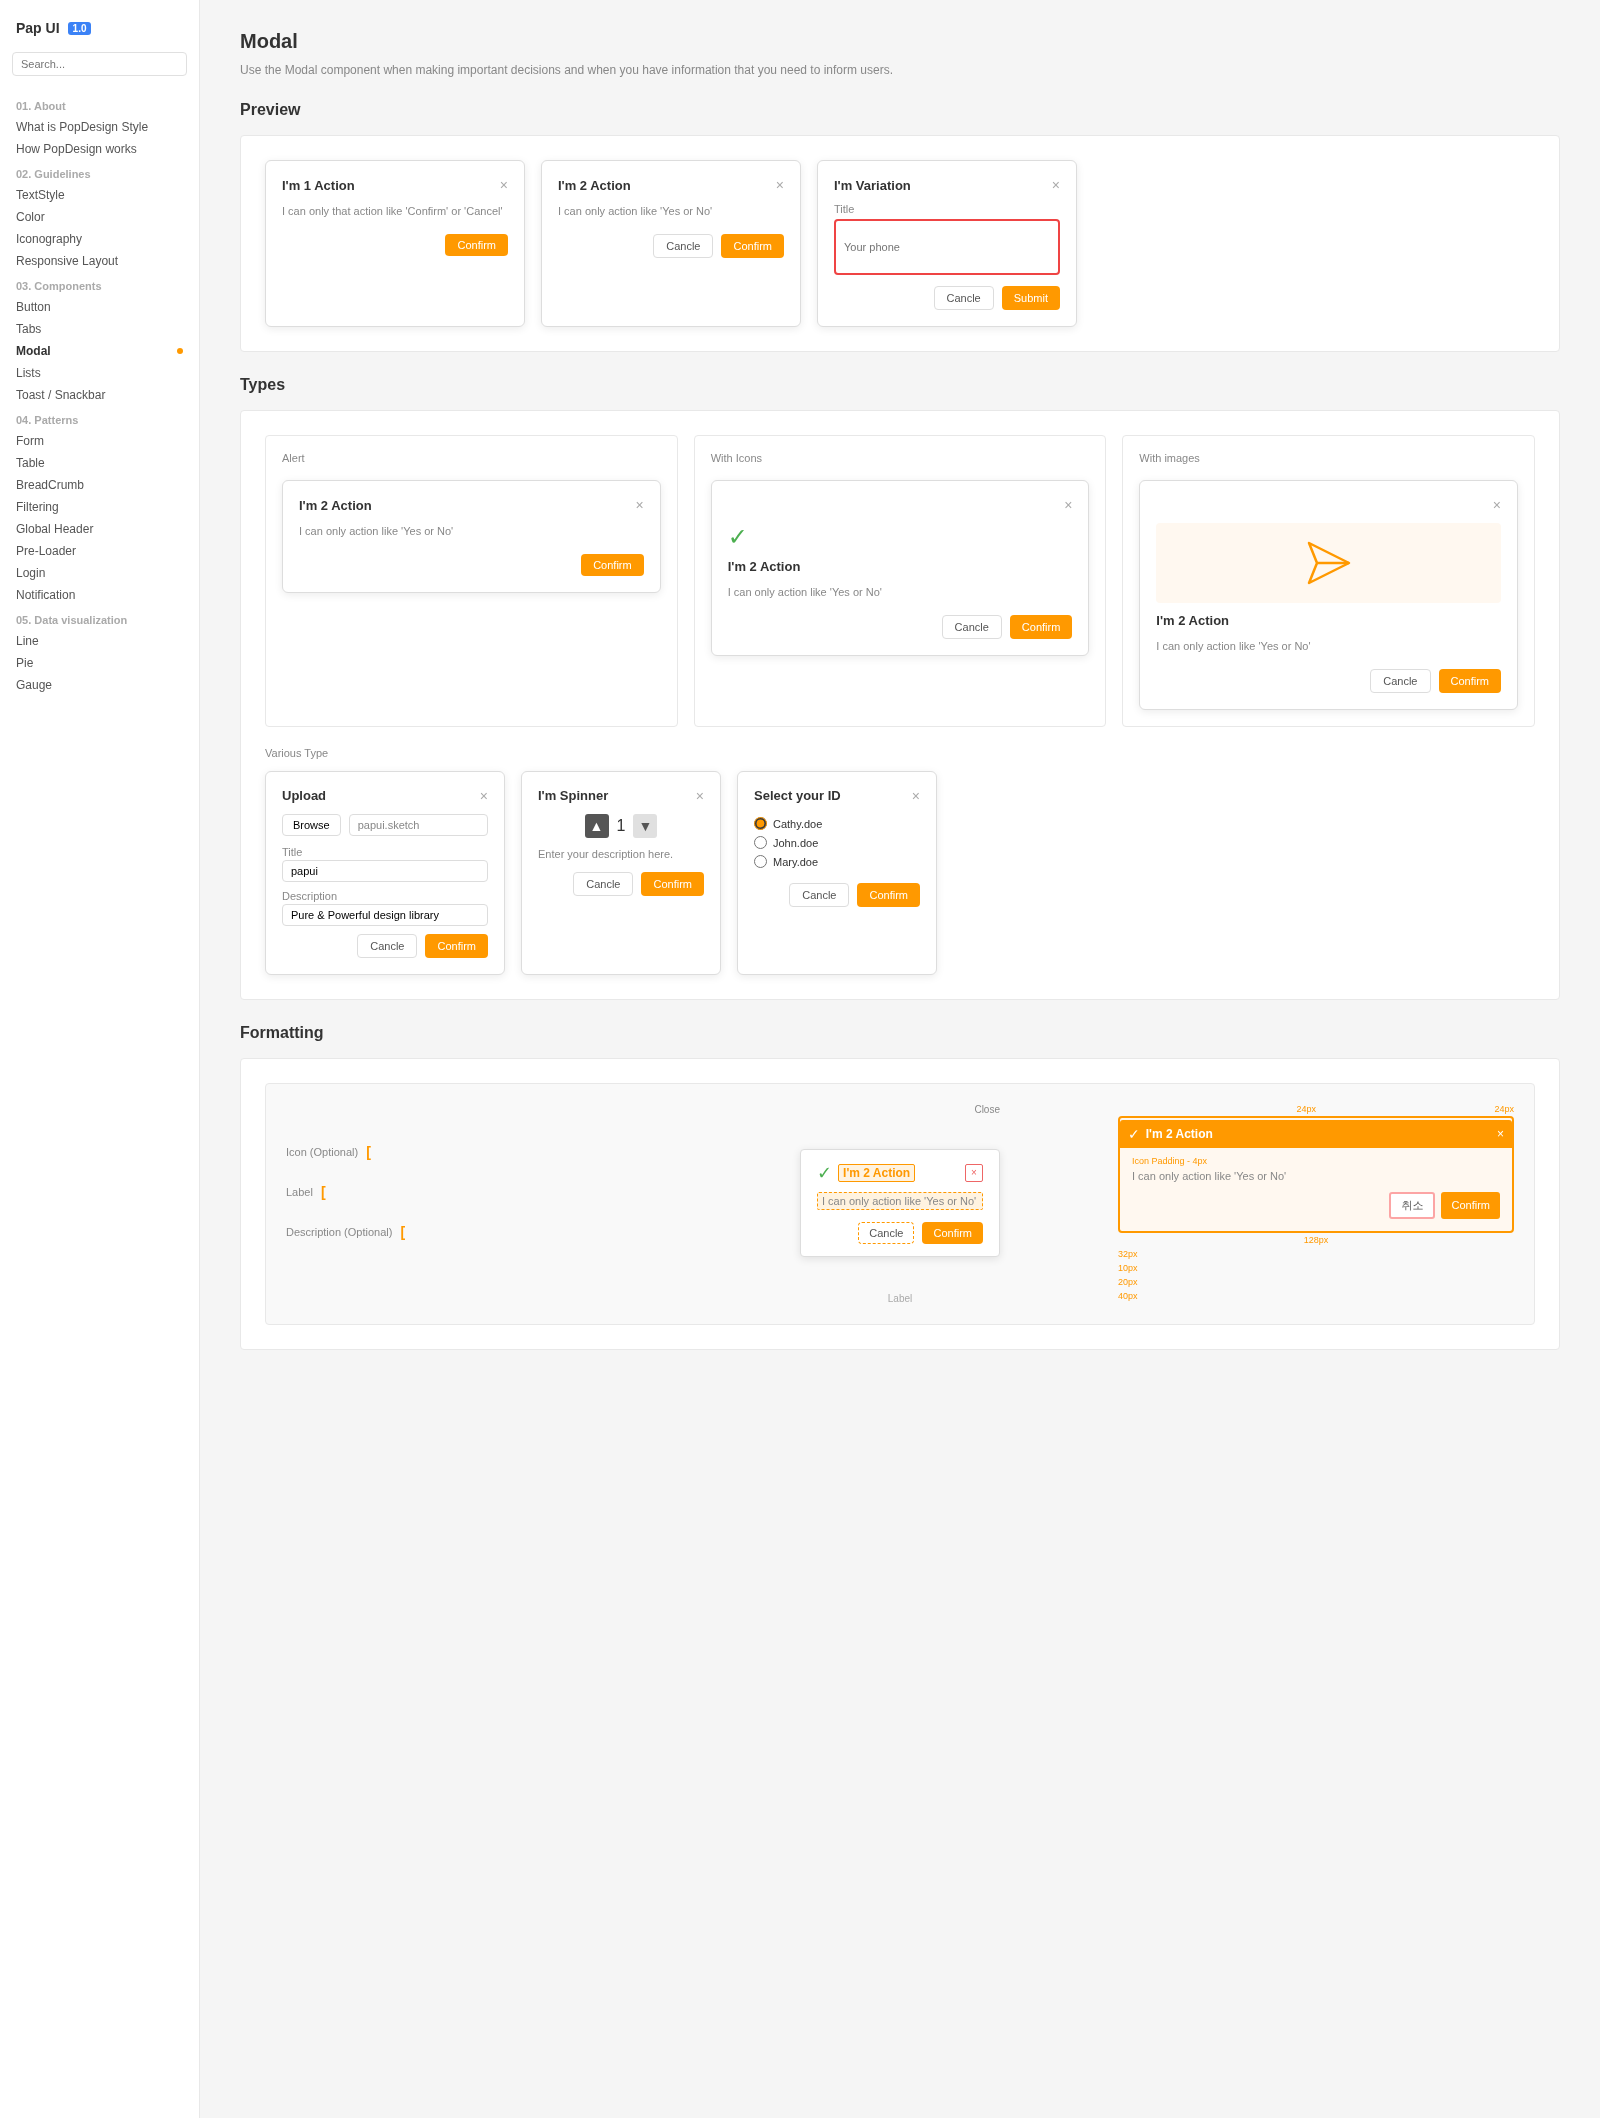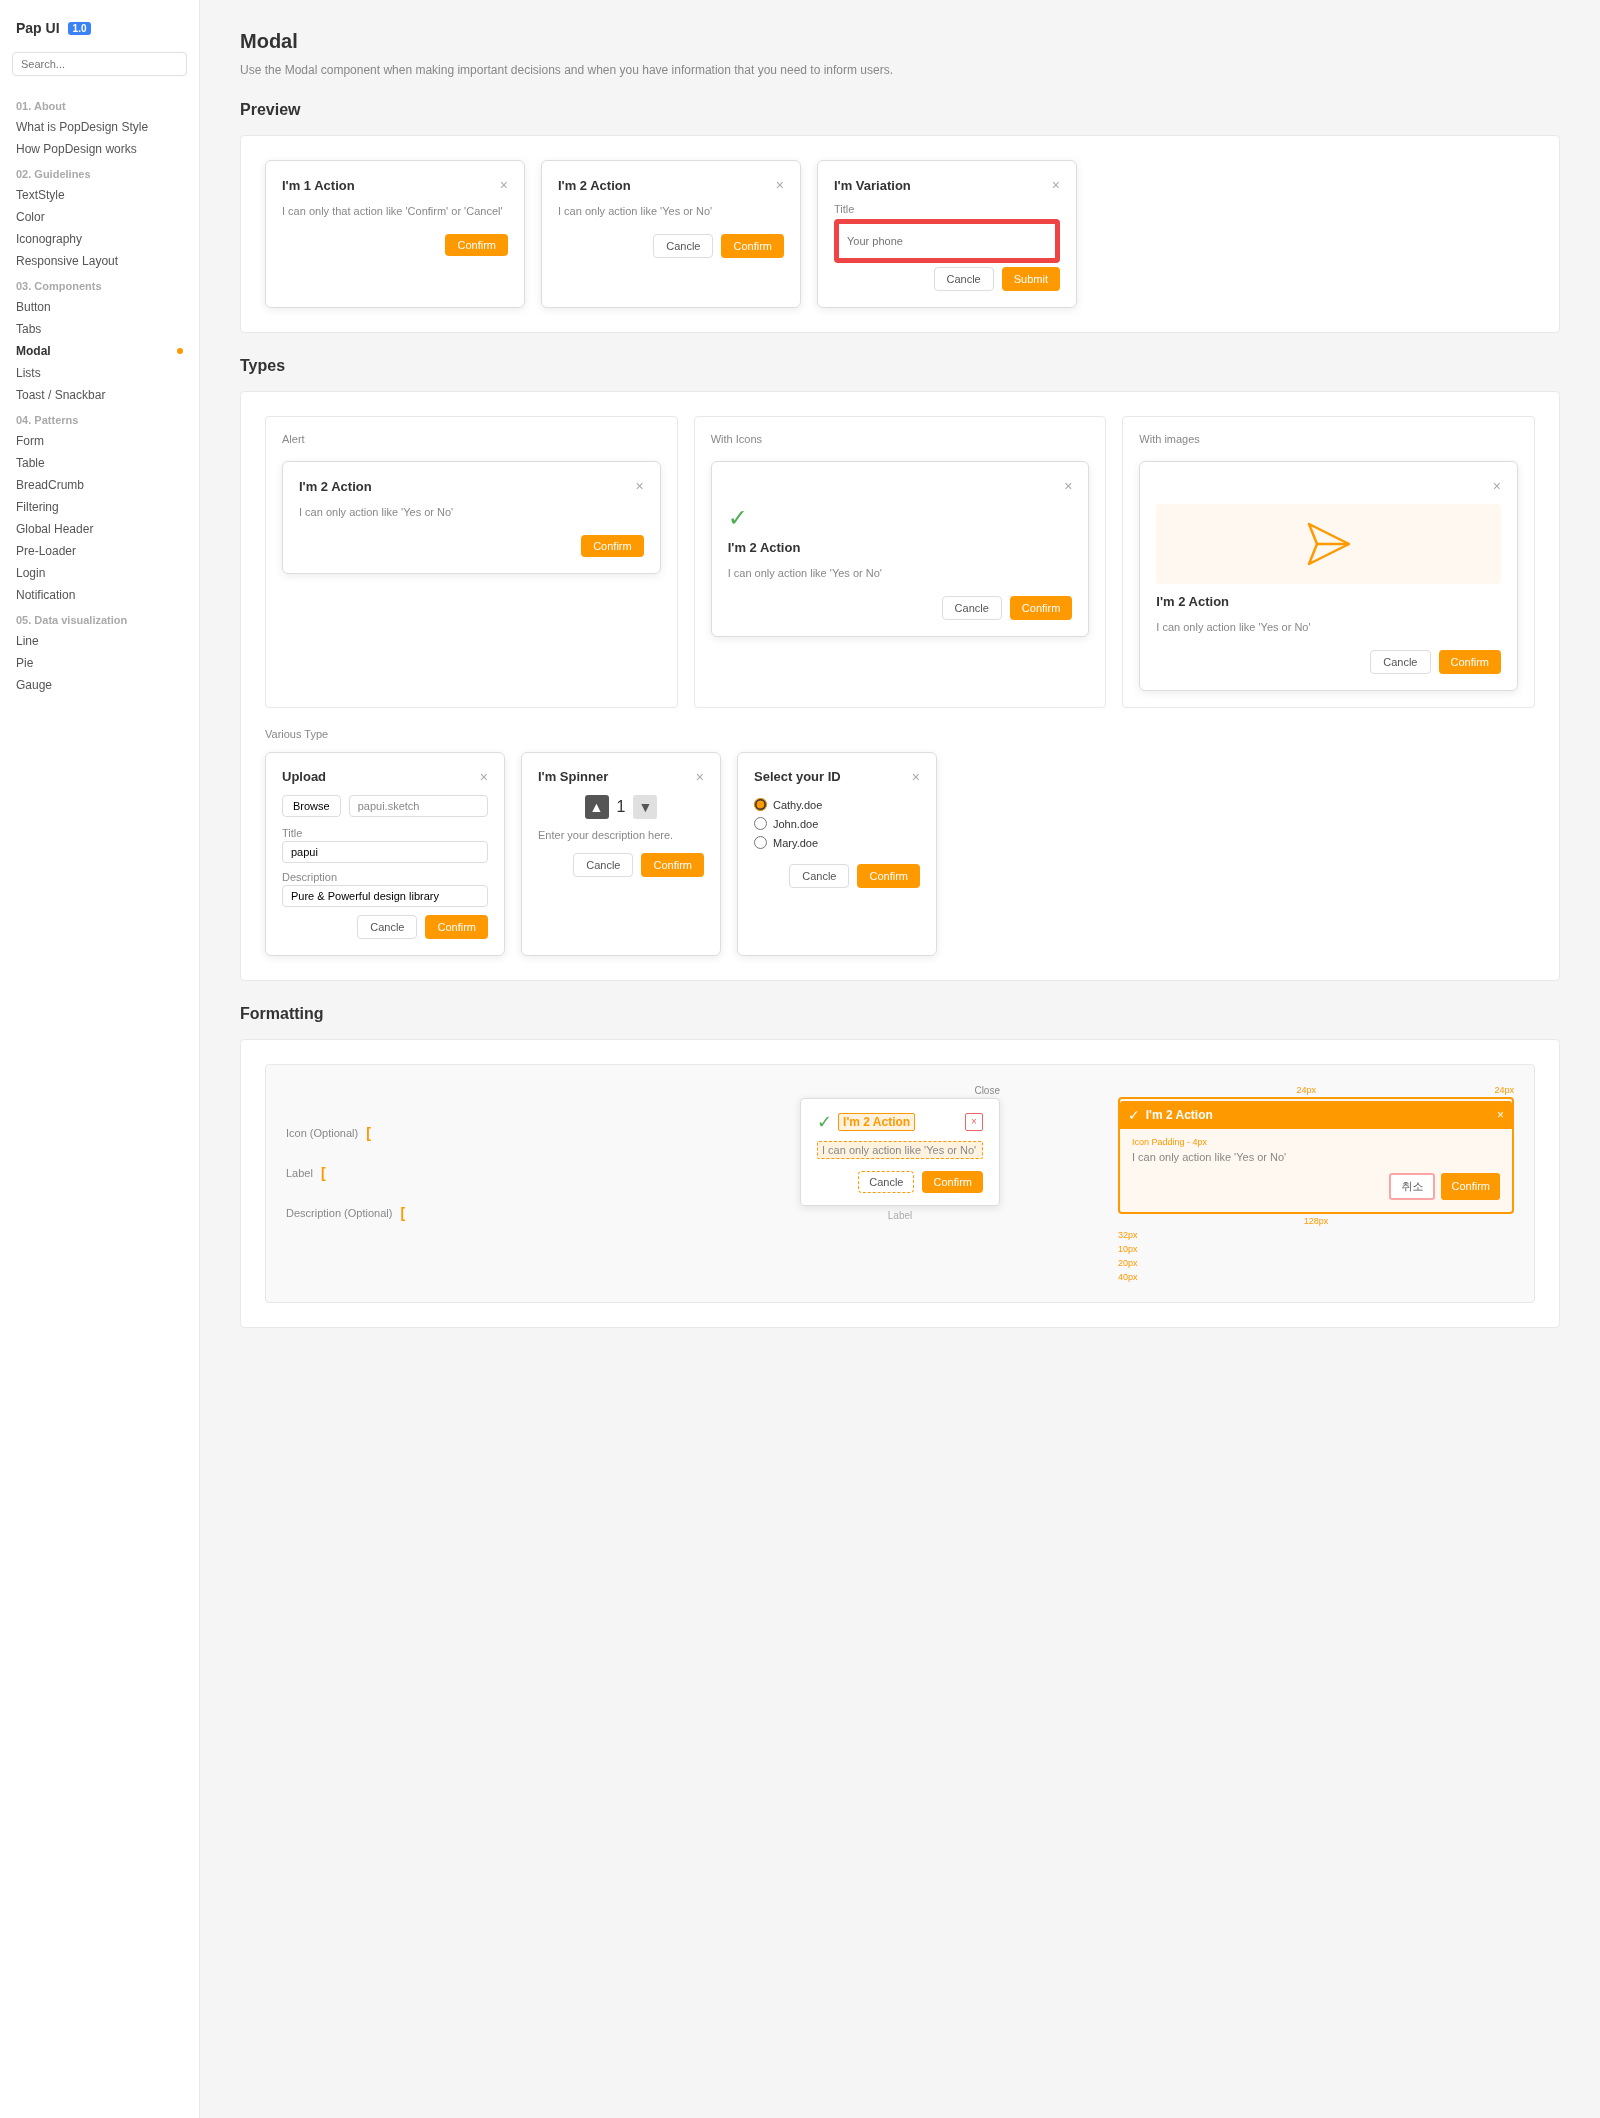--- a/index.html
+++ b/index.html
@@ -107,22 +107,22 @@
       font-weight: 500;
     }
     .btn-submit {
       background: #f90; color: #fff; border: none;
       padding: 5px 12px; border-radius: 4px; font-size: 11px; cursor: pointer;
     }
 
     
     .modal-input-label { font-size: 11px; color: #888; margin-bottom: 4px; }
     .modal-input {
-      width: 100%; border: 5px solid #ef4444; border-radius: 4px;
-      padding: 11px 8px; font-size: 11px; color: #bbb; margin-bottom: 4px;
+      width: 100%; border: 2px solid #ef4444; border-radius: 4px;
+      padding: 20px 8px; font-size: 11px; color: #bbb; margin-bottom: 11px;
     }
 
     
     .types-row { display: flex; gap: 16px; flex-wrap: wrap; }
     .type-box {
       flex: 1; min-width: 180px;
       border: 1px solid #e8e8e8;
       border-radius: 4px;
       padding: 16px;
     }
@@ -194,21 +194,21 @@
     }
     .format-row {
       display: flex; align-items: center; gap: 8px;
     }
     .format-bracket {
       color: #f90; font-weight: 700; font-size: 14px;
     }
 
     .format-middle {
       flex: 1; min-width: 200px;
-      display: flex; flex-direction: column; align-items: center;
+      display: flex; flex-direction: column; align-items: center; gap: 32px;
     }
     .format-modal {
       border: 1px solid #ddd;
       border-radius: 4px;
       background: #fff;
       padding: 12px 16px;
       width: 200px;
       box-shadow: 0 2px 8px rgba(0,0,0,0.1);
     }
     .format-close-btn {

